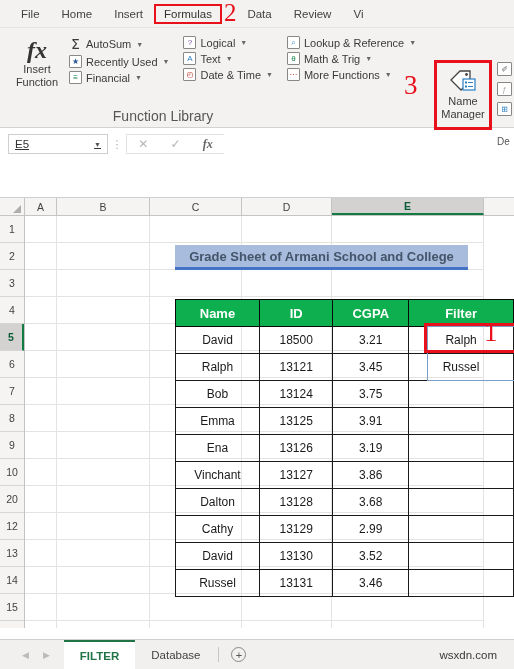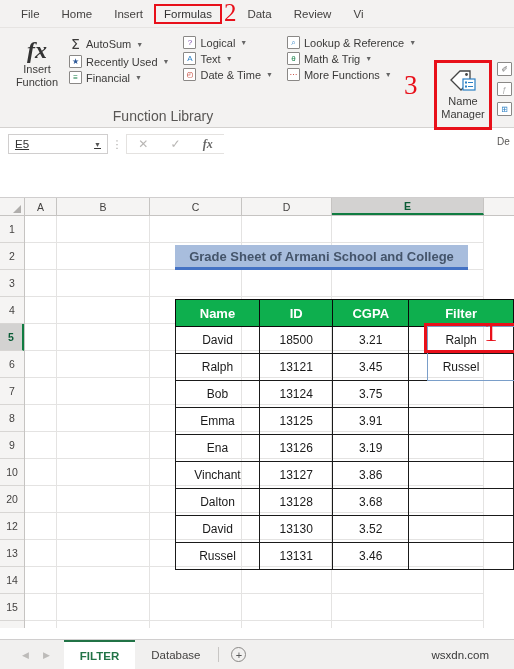--- a/index.html
+++ b/index.html
@@ -204,21 +204,21 @@
   .stab.active {
     background: #ffffff; color: #217346; font-weight: bold;
     border-top: 2px solid #217346;
   }
   .tabsep { width: 1px; background: #c8c6c4; margin: 7px 2px; }
   .plus {
     width: 15px; height: 15px; border: 1px solid #8a8886; border-radius: 50%;
     display: flex; align-items: center; justify-content: center;
     font-size: 11px; color: #555; margin: auto 0 auto 10px;
   }
-  .wm { margin-left: auto; align-self: center; padding-right: 25px;
+  .wm { margin-left: auto; align-self: center; padding-right: 17px;
     font-size: 11.5px; color: #3a3a3a; }
 </style>
 </head>
 <body>
 
 <div class="ribbon-tabs">
   <div class="rtab">File</div>
   <div class="rtab">Home</div>
   <div class="rtab">Insert</div>
   <div class="rtab active">Formulas</div>
@@ -527,20 +527,26 @@
               <td class="w-cgpa">3.86</td>
               <td class="w-filter"></td>
             </tr>
             <tr>
               <td class="w-name">Dalton</td>
               <td class="w-id">13128</td>
               <td class="w-cgpa">3.68</td>
               <td class="w-filter"></td>
             </tr>
             <tr>
+              <td class="w-name">Cathy</td>
+              <td class="w-id">13129</td>
+              <td class="w-cgpa">2.99</td>
+              <td class="w-filter"></td>
+            </tr>
+            <tr>
               <td class="w-name">David</td>
               <td class="w-id">13130</td>
               <td class="w-cgpa">3.52</td>
               <td class="w-filter"></td>
             </tr>
             <tr>
               <td class="w-name">Russel</td>
               <td class="w-id">13131</td>
               <td class="w-cgpa">3.46</td>
               <td class="w-filter"></td>

